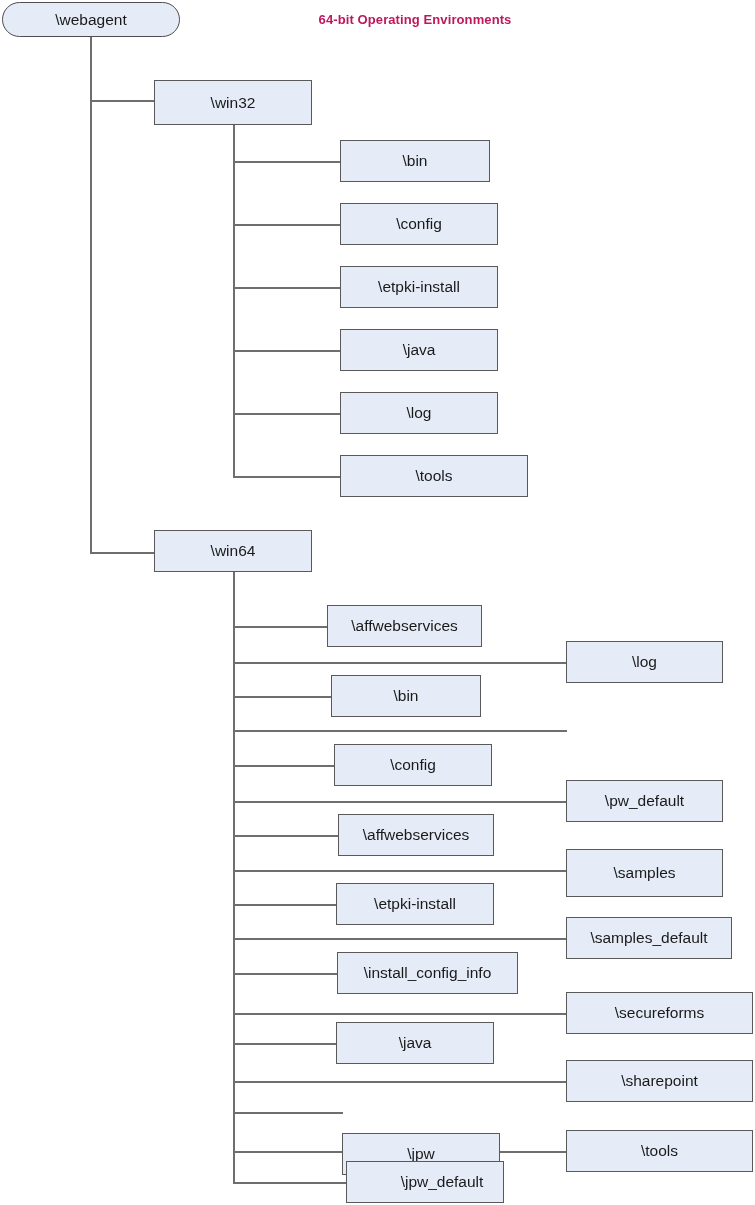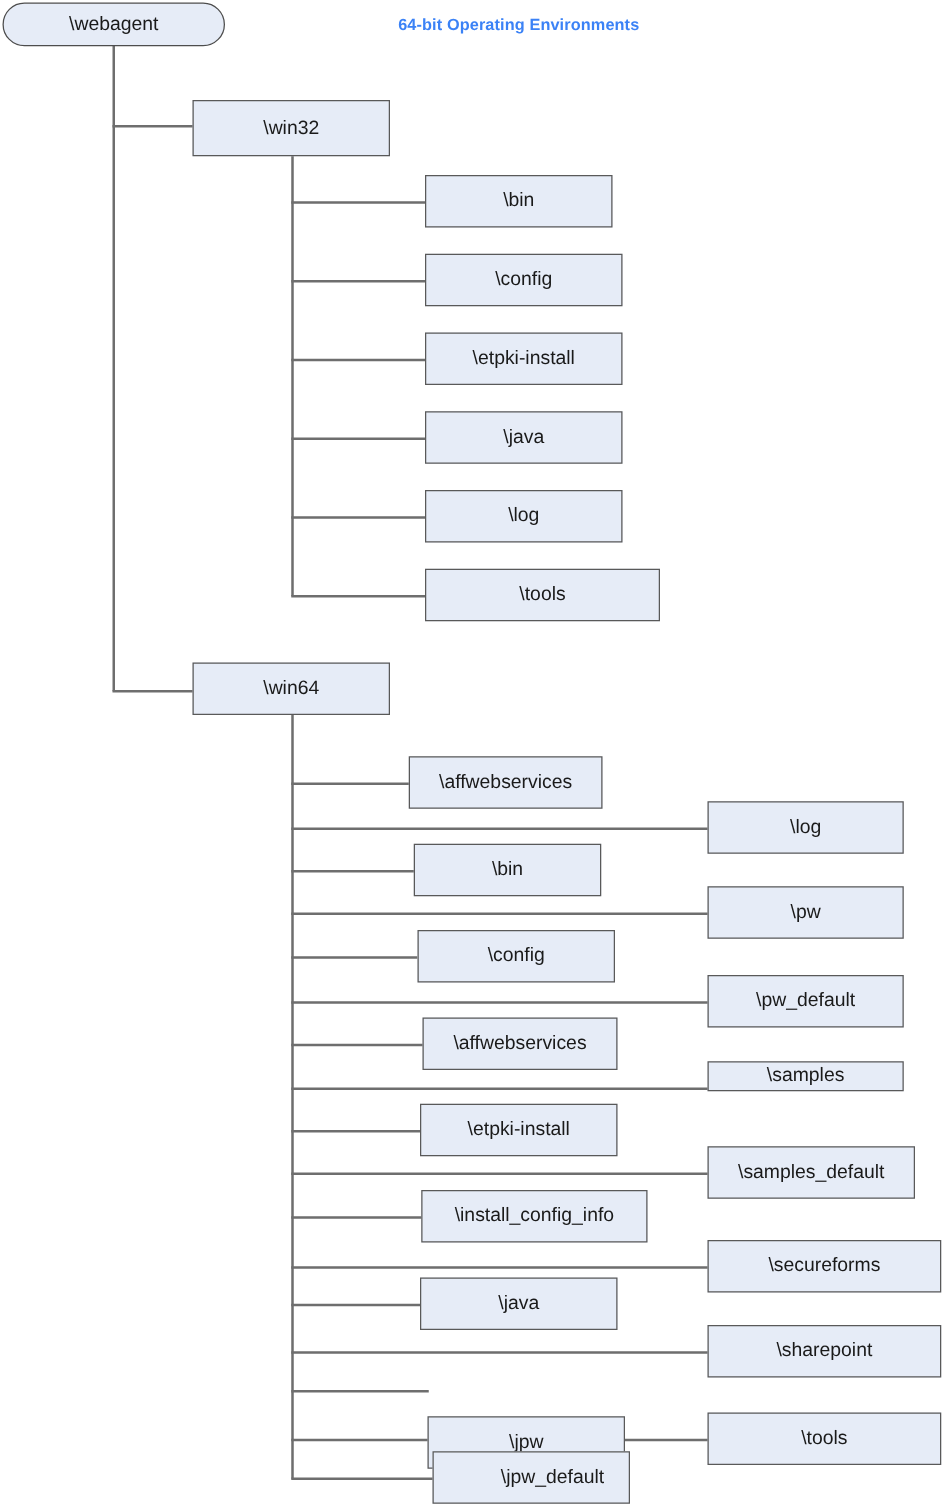--- a/index.html
+++ b/index.html
@@ -18,21 +18,21 @@
     overflow: hidden;
   }
   #title {
     position: absolute;
     left: 255px;
     top: 12px;
     width: 320px;
     text-align: center;
     font-size: 13px;
     font-weight: bold;
-    color: #3b82f6;
+    color: #be185d;
     letter-spacing: 0.1px;
   }
   .node {
     position: absolute;
     box-sizing: border-box;
     background: #e6ecf7;
     border: 1.5px solid #595959;
     color: #1a1a1a;
     font-size: 15.5px;
     display: flex;
@@ -101,25 +101,24 @@
   <div class="node" style="left:340px; top:266px; width:158px; height:42px;">\etpki-install</div>
   <div class="node" style="left:340px; top:329px; width:158px; height:42px;">\java</div>
   <div class="node" style="left:340px; top:392px; width:158px; height:42px;">\log</div>
   <div class="node" style="left:340px; top:455px; width:188px; height:42px;">\tools</div>
 
   <div class="node" style="left:154px; top:530px; width:158px; height:42px;">\win64</div>
 
   <div class="node" style="left:327px; top:605px; width:155px; height:42px;">\affwebservices</div>
   <div class="node" style="left:566px; top:641px; width:157px; height:42px;">\log</div>
   <div class="node" style="left:331px; top:675px; width:150px; height:42px;">\bin</div>
-  <div class="node" style="left:566px; top:709px; width:157px; height:42px;">\pw</div>
   <div class="node" style="left:334px; top:744px; width:158px; height:42px;">\config</div>
   <div class="node" style="left:566px; top:780px; width:157px; height:42px;">\pw_default</div>
   <div class="node" style="left:338px; top:814px; width:156px; height:42px;">\affwebservices</div>
-  <div class="node" style="left:566px; top:849px; width:157px; height:24px;text-align:right;">\samples</div>
+  <div class="node" style="left:566px; top:849px; width:157px; height:48px;text-align:right;">\samples</div>
   <div class="node" style="left:336px; top:883px; width:158px; height:42px;">\etpki-install</div>
   <div class="node" style="left:566px; top:917px; width:166px; height:42px;">\samples_default</div>
   <div class="node" style="left:337px; top:952px; width:181px; height:42px;">\install_config_info</div>
   <div class="node" style="left:566px; top:992px; width:187px; height:42px;">\secureforms</div>
   <div class="node" style="left:336px; top:1022px; width:158px; height:42px;">\java</div>
   <div class="node" style="left:566px; top:1060px; width:187px; height:42px;">\sharepoint</div>
   <div class="node" style="left:342px; top:1133px; width:158px; height:42px;">\jpw</div>
   <div class="node" style="left:566px; top:1130px; width:187px; height:42px;">\tools</div>
   <div class="node" style="left:346px; top:1161px; width:158px; height:42px;padding-left:34px;">\jpw_default</div>
 

